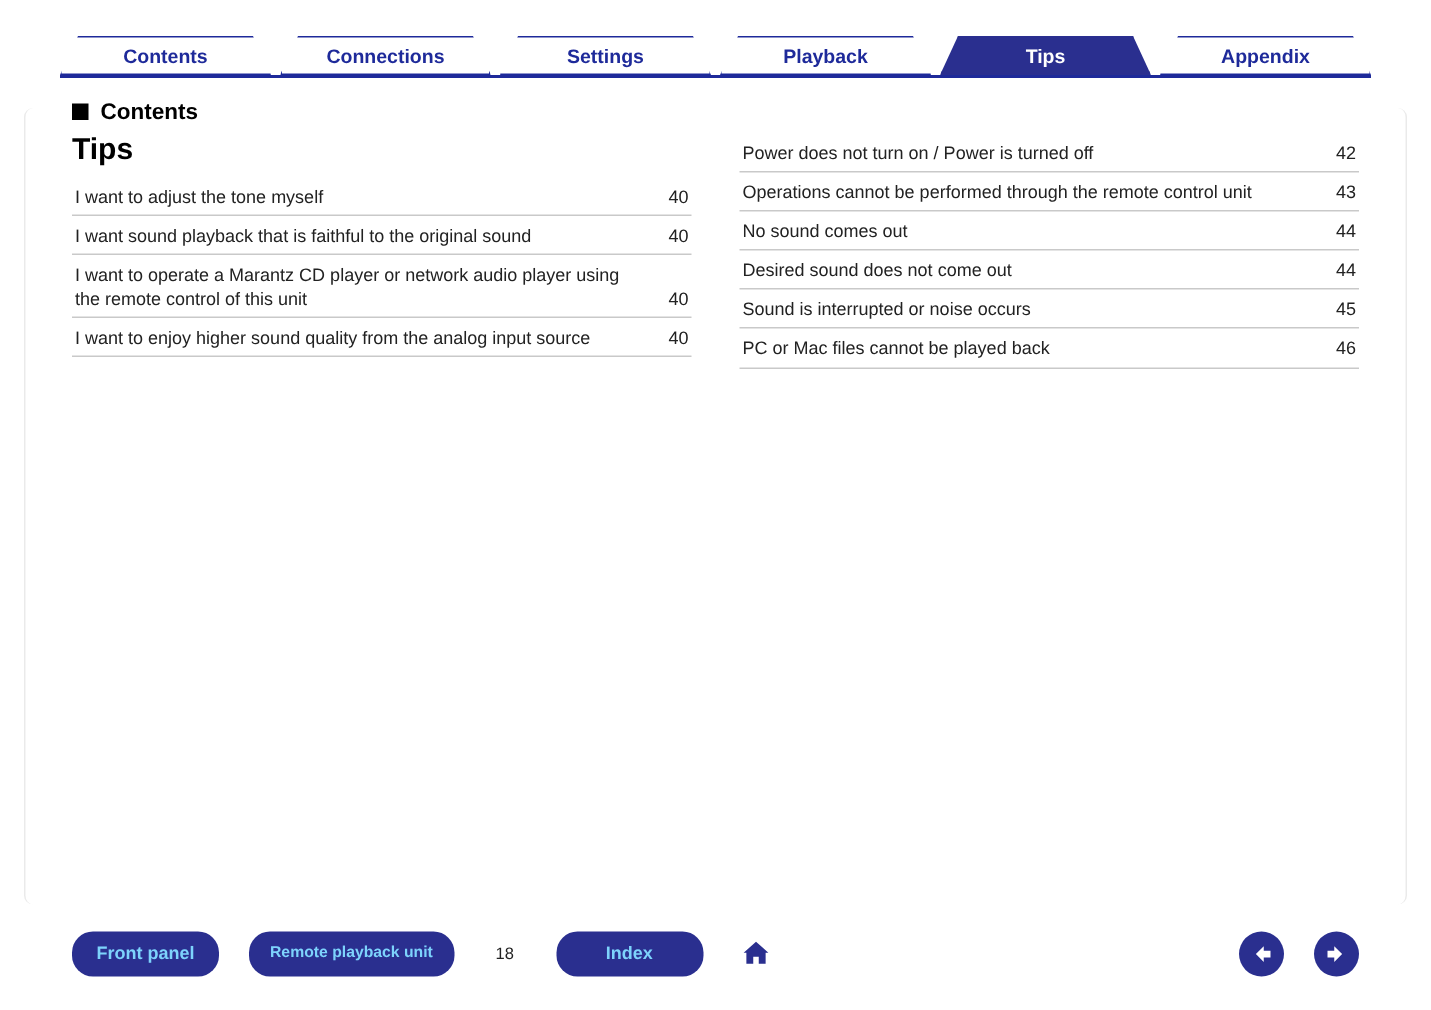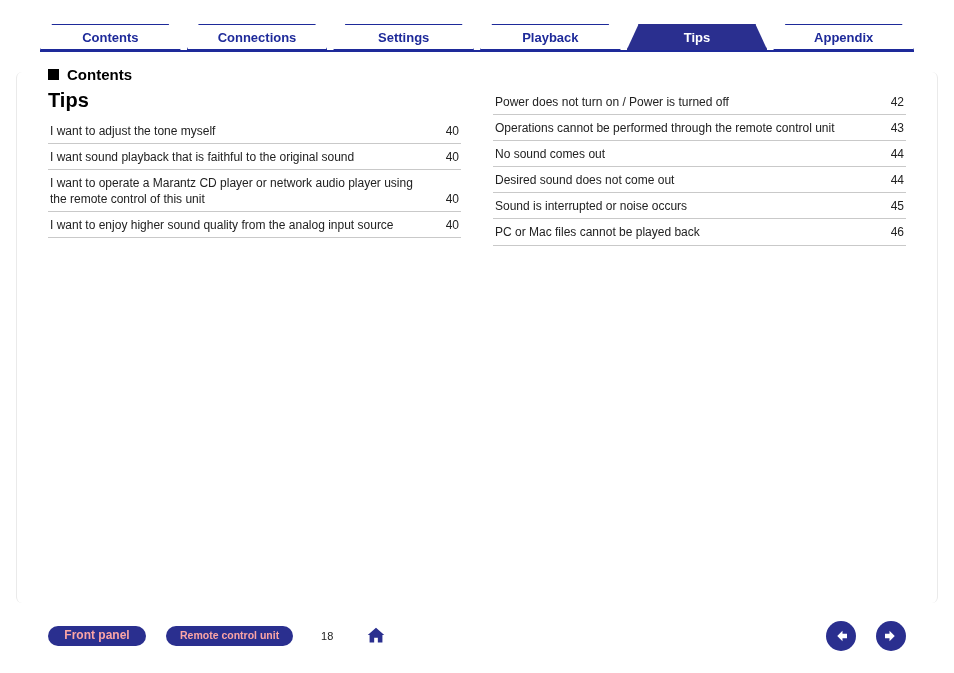--- a/index.html
+++ b/index.html
@@ -104,27 +104,27 @@
   .bottom {
     position: absolute;
     left: 0; right: 0; bottom: 22px;
     padding: 0 48px;
     display: flex;
     align-items: center;
     gap: 20px;
   }
   .pill {
     background: var(--navy);
-    color: #fca5a5;
+    color: #7dd3fc;
     font-size: 12px;
     font-weight: 700;
     text-align: center;
     line-height: 1.1;
     border-radius: 14px;
-    height: 20px;
+    height: 30px;
     min-width: 98px;
     padding: 0 14px;
     display: flex;
     align-items: center;
     justify-content: center;
     cursor: pointer;
   }
   .pill.small { font-size: 10.5px; }
   .page-num {
     font-size: 11px;
@@ -230,24 +230,25 @@
       <div class="toc-row">
         <span class="txt">PC or Mac files cannot be played back</span>
         <span class="pg">46</span>
       </div>
     </div>
   </div>
 </div>
 
 <div class="bottom">
   <div class="pill">Front panel</div>
-  <div class="pill small">Remote control unit</div>
+  <div class="pill small">Remote playback unit</div>
 
   <span class="page-num">18</span>
 
+  <div class="pill">Index</div>
 
   <div class="round-btn ghost">
     <svg width="22" height="22" viewBox="0 0 24 24">
       <path fill="#2a2f8f" d="M12 3l9 8h-2v8h-5v-5h-4v5H5v-8H3l9-8z"></path>
     </svg>
   </div>
 
   <div class="spacer"></div>
 
   <div class="round-btn">

